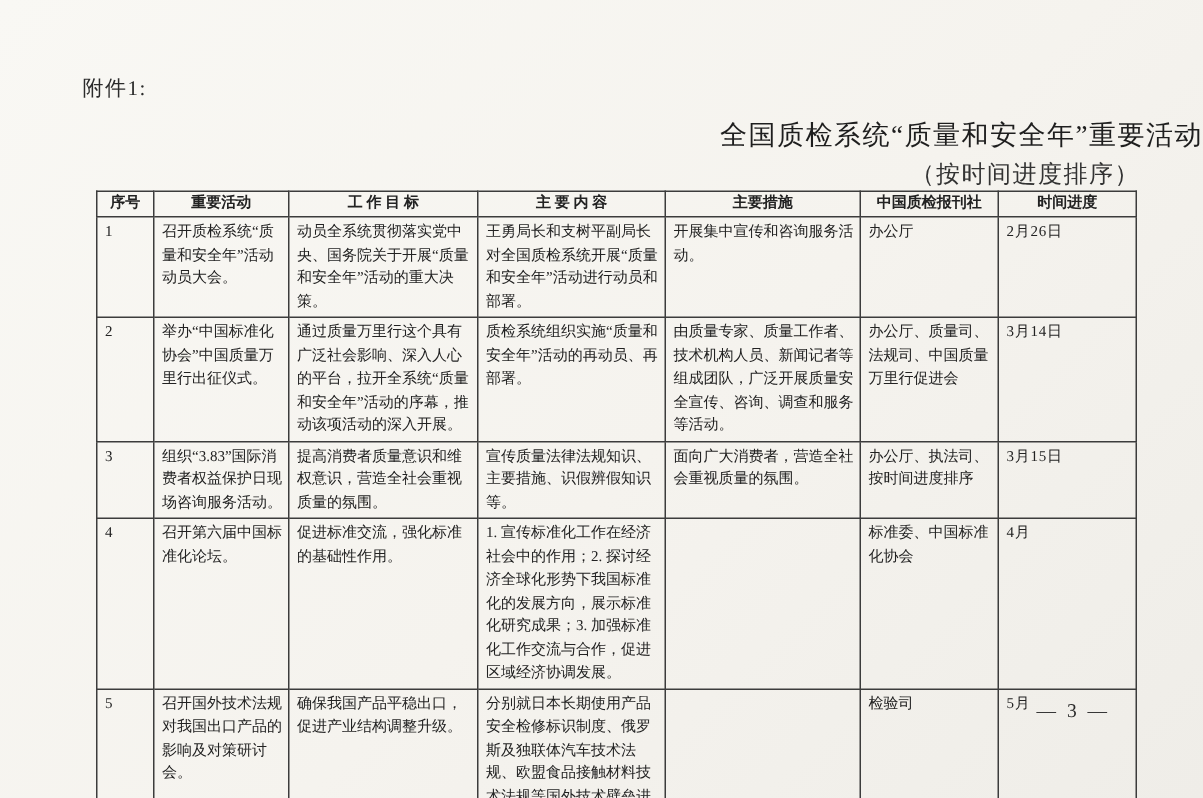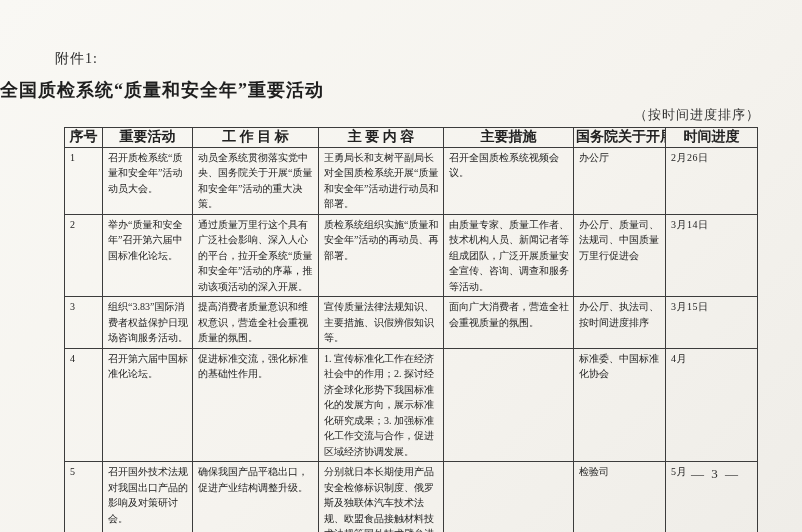--- a/index.html
+++ b/index.html
@@ -23,31 +23,31 @@
     top: 50px;
     font-size: 14px;
     letter-spacing: 1px;
     color: #2b2b2b;
   }
   .doc-title {
     position: absolute;
     left: 0;
     top: 78px;
     width: 100%;
-    text-align: left;
+    text-align: right;
     font-size: 18px;
-    font-weight: bold;
+    font-weight: normal;
     letter-spacing: 1px;
     color: #1e1e1e;
   }
   .sort-note {
     position: absolute;
     right: 42px;
     top: 106px;
-    font-size: 13px;
+    font-size: 16px;
     letter-spacing: 1px;
     color: #333;
   }
   table.doc-table {
     position: absolute;
     left: 64px;
     top: 127px;
     width: 693px;
     border-collapse: collapse;
     table-layout: fixed;
@@ -58,21 +58,21 @@
     font-size: 10px;
     color: #222;
     padding: 2px 4px 2px 5px;
     vertical-align: top;
     line-height: 1.55;
     text-align: left;
     word-break: break-all;
     overflow: hidden;
   }
   table.doc-table th {
-    font-size: 14px;
+    font-size: 10px;
     font-weight: bold;
     text-align: center;
     vertical-align: middle;
     padding: 1px 2px;
     height: 14px;
     line-height: 1.2;
     white-space: nowrap;
   }
   td.col-no {
     text-align: center;
@@ -110,37 +110,37 @@
       <col style="width:92px">
       <col style="width:92px">
     </colgroup>
     <thead>
       <tr style="height:16px">
         <th>序号</th>
         <th>重要活动</th>
         <th>工 作 目 标</th>
         <th>主 要 内 容</th>
         <th>主要措施</th>
-        <th>国务院关于开展</th>
+        <th>中国质检报刊社</th>
         <th>时间进度</th>
       </tr>
     </thead>
     <tbody>
       <tr style="height:53px">
         <td class="col-no">1</td>
         <td>召开质检系统“质量和安全年”活动动员大会。</td>
         <td>动员全系统贯彻落实党中央、国务院关于开展“质量和安全年”活动的重大决策。</td>
         <td>王勇局长和支树平副局长对全国质检系统开展“质量和安全年”活动进行动员和部署。</td>
-        <td>召开全国质检系统视频会议。</td>
+        <td>开展集中宣传和咨询服务活动。</td>
         <td>办公厅</td>
         <td class="col-schedule">2月26日</td>
       </tr>
       <tr style="height:66px">
         <td class="col-no">2</td>
-        <td>举办“质量和安全年”召开第六届中国标准化论坛。</td>
+        <td>举办“中国标准化协会”中国质量万里行出征仪式。</td>
         <td>通过质量万里行这个具有广泛社会影响、深入人心的平台，拉开全系统“质量和安全年”活动的序幕，推动该项活动的深入开展。</td>
         <td>质检系统组织实施“质量和安全年”活动的再动员、再部署。</td>
         <td>由质量专家、质量工作者、技术机构人员、新闻记者等组成团队，广泛开展质量安全宣传、咨询、调查和服务等活动。</td>
         <td>办公厅、质量司、法规司、中国质量万里行促进会</td>
         <td class="col-schedule">3月14日</td>
       </tr>
       <tr style="height:43px">
         <td class="col-no">3</td>
         <td>组织“3.83”国际消费者权益保护日现场咨询服务活动。</td>
         <td>提高消费者质量意识和维权意识，营造全社会重视质量的氛围。</td>

